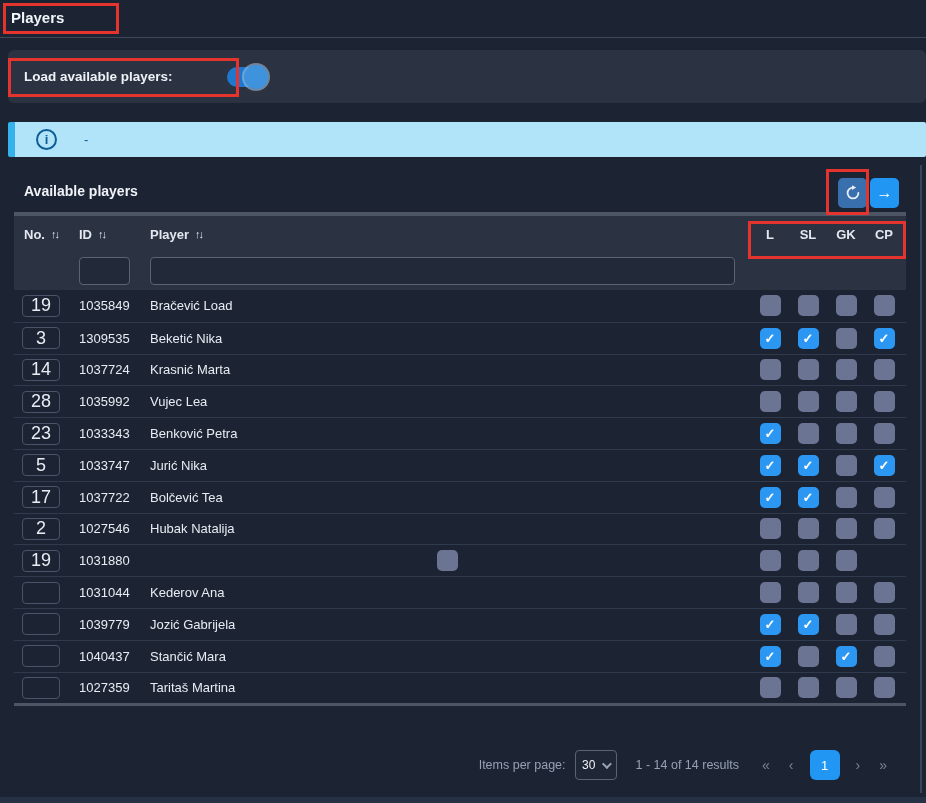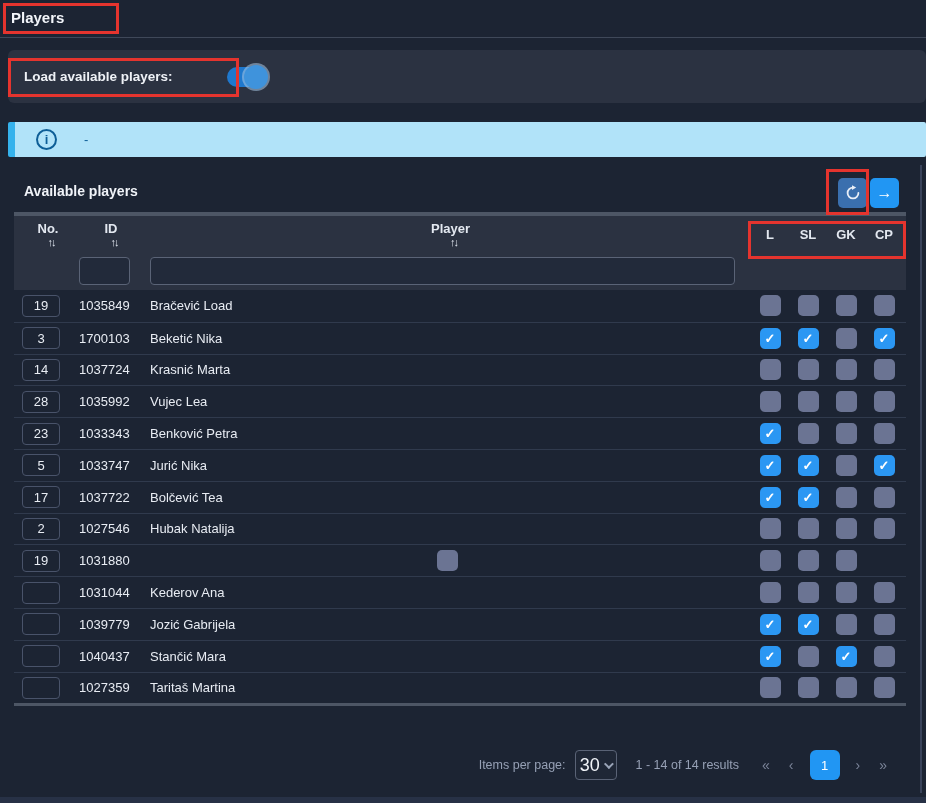--- a/index.html
+++ b/index.html
@@ -66,60 +66,60 @@
   .table { position:absolute; left:14px; top:212px; width:892px; }
   .table-topband { height:4px; background:#4d5665; }
   .thead { background:#2b3241; }
   .grid-row {
     display:grid;
     grid-template-columns:58px 71px 608px 38px 38px 38px 38px;
     align-items:center;
   }
   .hrow1 { height:36px; }
   .hrow2 { height:38px; }
-  .hcell { font-size:13px; font-weight:bold; color:#e3e8f0; display:flex; align-items:center;flex-direction:column; }
+  .hcell { font-size:13px; font-weight:bold; color:#e3e8f0; display:flex; align-items:center; }
   .h-no { padding-left:10px; }
   .h-id, .h-player { padding-left:7px;align-items:center; }
   .h-cb { justify-content:center; }
   .sort { font-size:11px; margin-left:6px; letter-spacing:-2px; color:#dfe5ee; font-weight:normal; }
   .filter-input {
     height:28px; background:#222a3a; border:1px solid #5a6376; border-radius:4px;
     color:#e8ecf3; font-size:13px; padding:0 6px; outline:none;
   }
   .f-id { width:51px; margin-left:7px; }
   .f-player { width:585px; margin-left:7px; }
 
   .trow { height:31.8px; border-top:1px solid #303a4d; }
   .tbody .trow:first-child { border-top:none; }
   .tbody { border-bottom:3px solid #4d5665; }
   .c-no { padding-left:8px; }
   .no-input {
     width:38px; height:22px; background:transparent; border:1px solid #49536a; border-radius:4px;
-    color:#e8ecf3; font-size:13px; text-align:center; outline:none;
+    color:#e8ecf3; font-size:18px; text-align:center; outline:none;
   }
   .c-id, .c-player { font-size:13px; color:#e8ecf3; padding-left:7px; }
   .c-cb { display:flex; justify-content:center; }
   .cb {
     width:21px; height:21px; border-radius:5px; background:#6b7493; cursor:pointer;
     display:flex; align-items:center; justify-content:center;
   }
   .cb.checked { background:#2b97f3; }
   .cb.checked::after { content:"\2713"; color:#fff; font-size:13px; font-weight:bold; }
 
   
   .footer {
     position:absolute; left:14px; top:737px; width:884px; height:56px;
     display:flex; align-items:center; justify-content:flex-end;
     color:#96a0b5; font-size:12.5px; padding-right:8px;
   }
   .ipp-label { margin-right:9px; }
   .ipp-select {
     width:42px; height:30px; border:1px solid #5a6376; border-radius:4px;
     display:flex; align-items:center; justify-content:space-evenly;
-    color:#f0f3f8; font-size:18px; cursor:pointer; background:#1f2736;
+    color:#f0f3f8; font-size:12px; cursor:pointer; background:#1f2736;
   }
   .chev { width:7px; height:7px; border-right:2px solid #9aa4b8; border-bottom:2px solid #9aa4b8;
           transform:rotate(45deg) translateY(-2px); }
   .results { margin-left:19px; margin-right:20px; }
   .pager { display:flex; align-items:center; gap:13px; }
   .pg { font-size:14px; color:#7b8499; cursor:pointer; padding:0 3px; }
   .pg-page {
     width:30px; height:30px; background:#2196f3; color:#fff; border:none; border-radius:6px;
     font-size:13px; display:flex; align-items:center; justify-content:center; cursor:pointer;
   }
@@ -205,21 +205,21 @@
     <div class="c-cb">
           <span class="cb"></span>
         </div>
     <div class="c-cb">
           <span class="cb"></span>
         </div>
   </div>
 
   <div class="grid-row trow">
     <div class="c-no"><input class="no-input" value="3" style=""></div>
-    <div class="c-id">1700103</div>
+    <div class="c-id">1309535</div>
     <div class="c-player">Beketić Nika</div>
     <div class="c-cb">
           <span class="cb checked"></span>
         </div>
     <div class="c-cb">
           <span class="cb checked"></span>
         </div>
     <div class="c-cb">
           <span class="cb"></span>
         </div>

